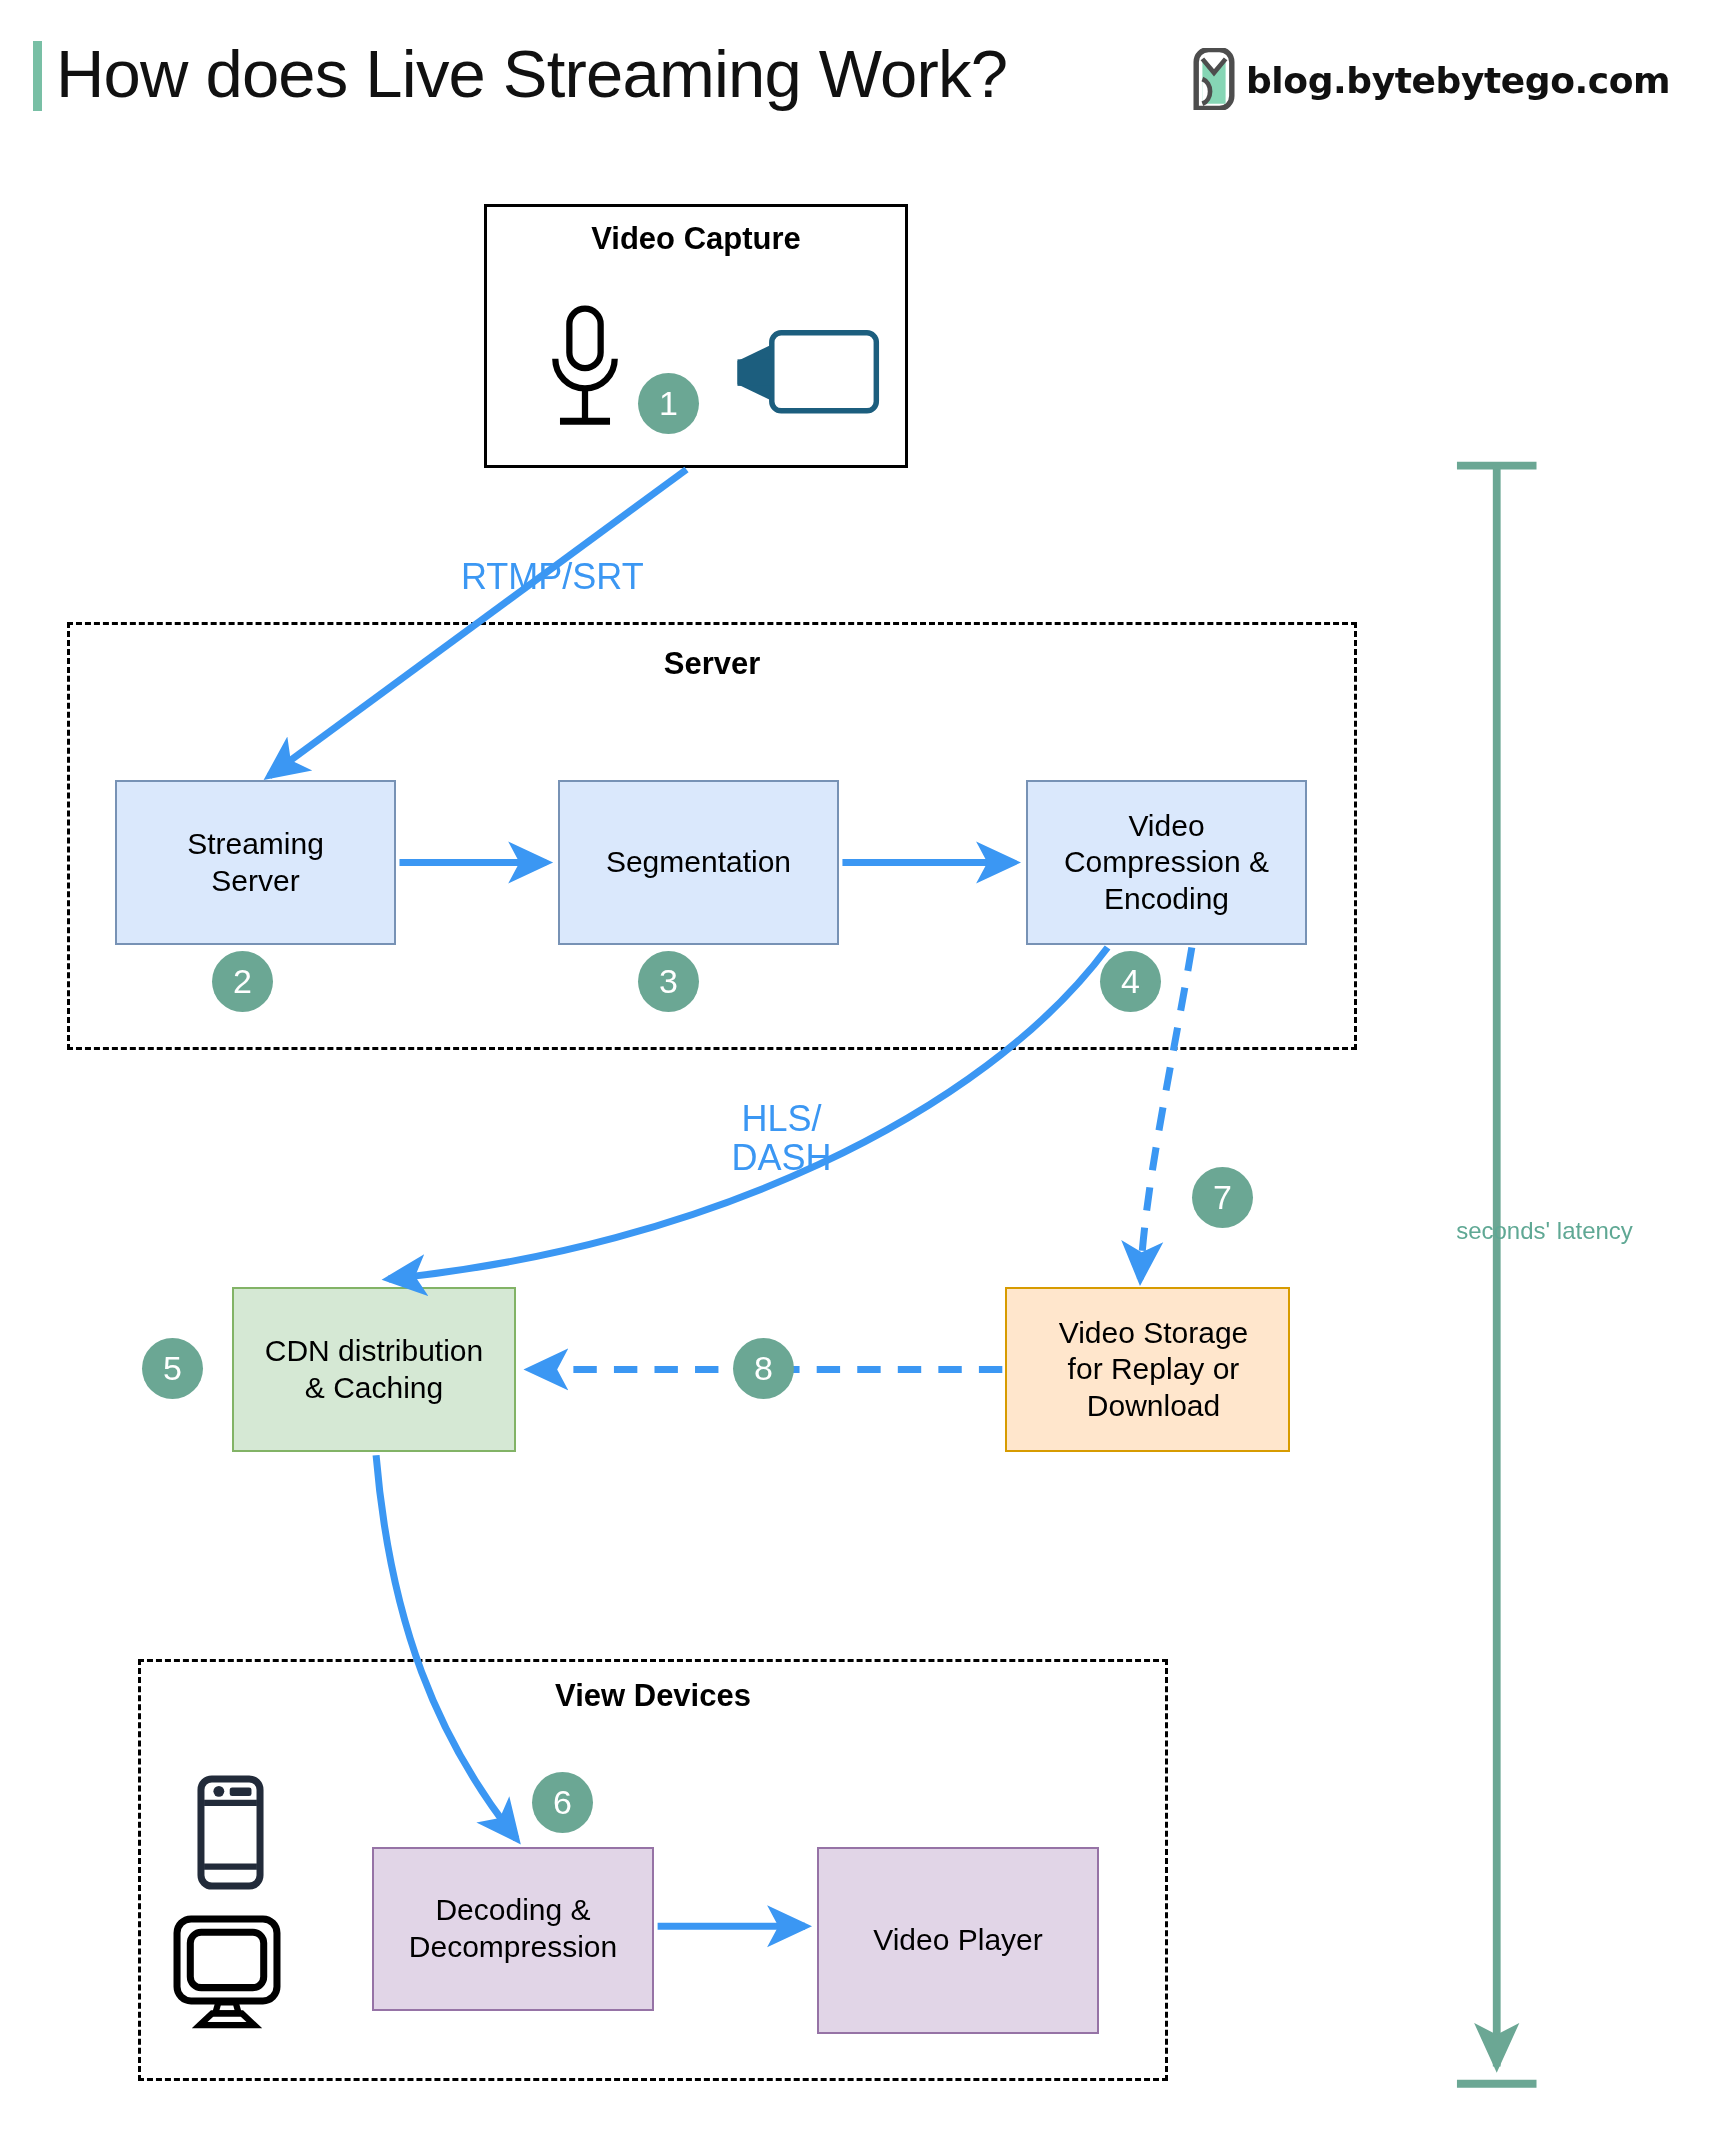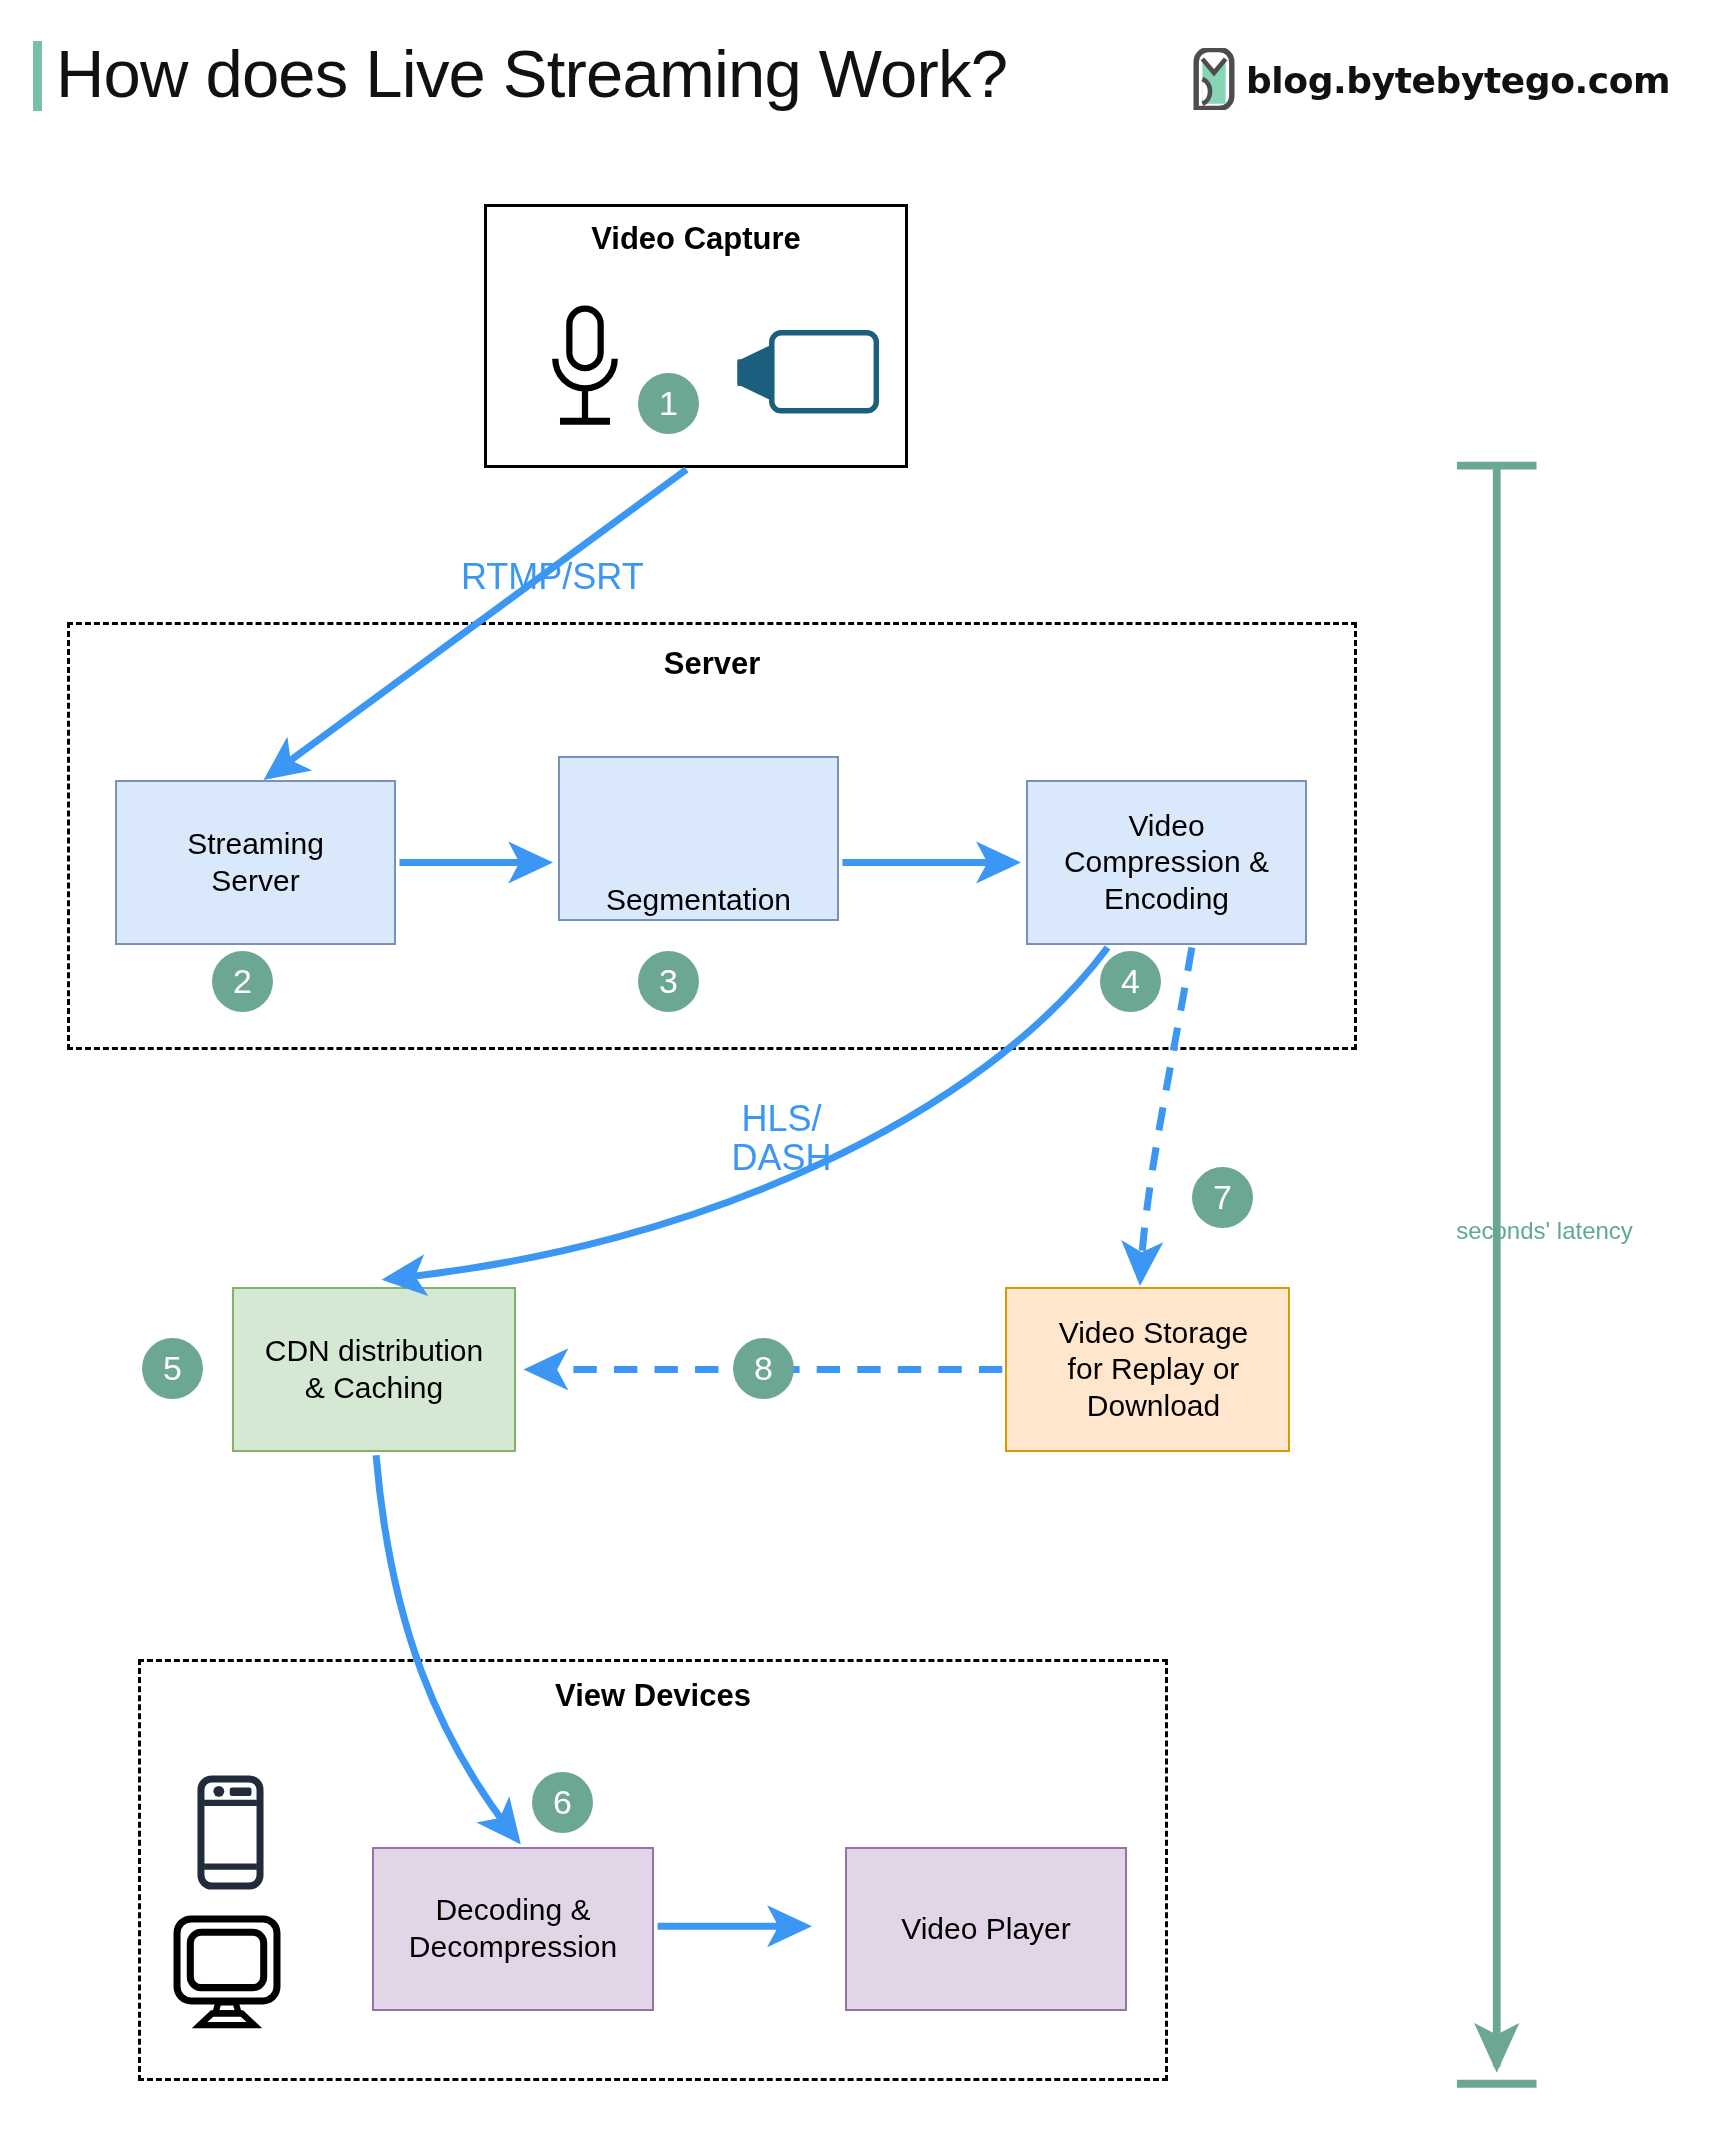--- a/index.html
+++ b/index.html
@@ -87,21 +87,21 @@
     </svg>
   </span>
 
   <div class="group" style="left:67px;top:622px;width:1290px;height:428px;"></div>
   <div class="group-title" style="left:67px;top:646px;width:1290px;">Server</div>
 
   <div class="node n-blue" style="left:115px;top:780px;width:281px;height:165px;">
     <span>Streaming<br>Server</span>
   </div>
 
-  <div class="node n-blue" style="left:558px;top:756px;width:281px;height:165px;align-items:flex-end;">
+  <div class="node n-blue" style="left:558px;top:780px;width:281px;height:165px;">
     <span>Segmentation</span>
   </div>
 
   <div class="node n-blue" style="left:1026px;top:780px;width:281px;height:165px;justify-content:center;">
     <span>Video<br>Compression &amp;<br>Encoding</span>
   </div>
 
   <div class="node n-green" style="left:232px;top:1287px;width:284px;height:165px;">
     <span>CDN distribution<br>&amp; Caching</span>
   </div>
@@ -129,21 +129,21 @@
       <rect x="22" y="22" width="94" height="71" rx="14" fill="none" stroke="#000" stroke-width="9"></rect>
       <path d="M58 112 L80 112 L84 126 L54 126 Z" fill="none" stroke="#000" stroke-width="8"></path>
       <path d="M34 141 L50 126 L88 126 L104 141 Z" fill="none" stroke="#000" stroke-width="8"></path>
     </svg>
   </span>
 
   <div class="node n-purple" style="left:372px;top:1847px;width:282px;height:164px;">
     <span>Decoding &amp;<br>Decompression</span>
   </div>
 
-  <div class="node n-purple" style="left:845px;top:1847px;width:282px;height:164px;">
+  <div class="node n-purple" style="left:817px;top:1847px;width:282px;height:187px;">
     <span>Video Player</span>
   </div>
 
   <svg class="layer" viewBox="0 0 2223 2730" width="1734" height="2129">
     <defs>
       <marker id="ah" markerWidth="7" markerHeight="7" refX="5.4" refY="3.2" orient="auto" markerUnits="strokeWidth">
         <path d="M0,0.2 L6.4,3.2 L0,6.2 L1.6,3.2 Z" fill="#3b97f3"></path>
       </marker>
       <marker id="ahd" markerWidth="7" markerHeight="7" refX="5.4" refY="3.2" orient="auto" markerUnits="strokeWidth">
         <path d="M0,0.2 L6.4,3.2 L0,6.2 L1.6,3.2 Z" fill="#3b97f3"></path>

